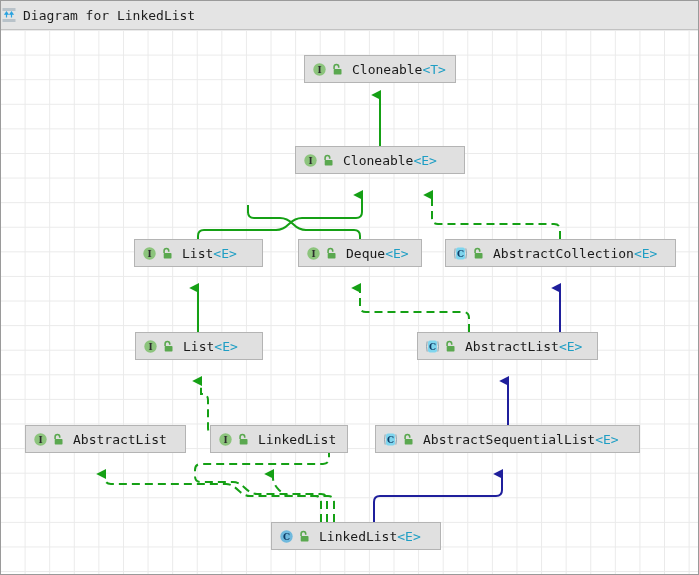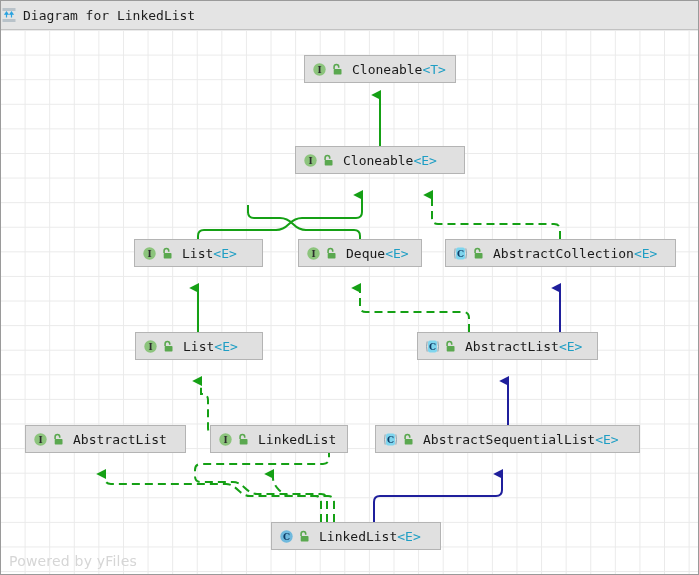--- a/index.html
+++ b/index.html
@@ -295,15 +295,14 @@
             <text x="8" y="11.4" text-anchor="middle" font-family="&quot;DejaVu Serif&quot;,&quot;Liberation Serif&quot;,serif" font-size="9.5" font-weight="bold" fill="#0f3d66">C</text>
           </svg>
           <svg class="lock" viewBox="0 0 14 14">
             <path d="M4.4,6.4 L4.4,4.2 A2.5,2.5 0 0 1 9.4,4.2 L9.4,5.2" stroke="#5aa84f" stroke-width="1.7" fill="none"></path>
             <rect x="4.0" y="6.4" width="8.4" height="6.0" rx="0.8" fill="#5aa84f"></rect>
           </svg>
           <span class="label"><span>LinkedList</span><span class="gen">&lt;E&gt;</span></span>
         </div>
       </div>
 
-    <div id="watermark">Powered by yFiles</div>
   </div>
 </div>
 
 </body></html>

